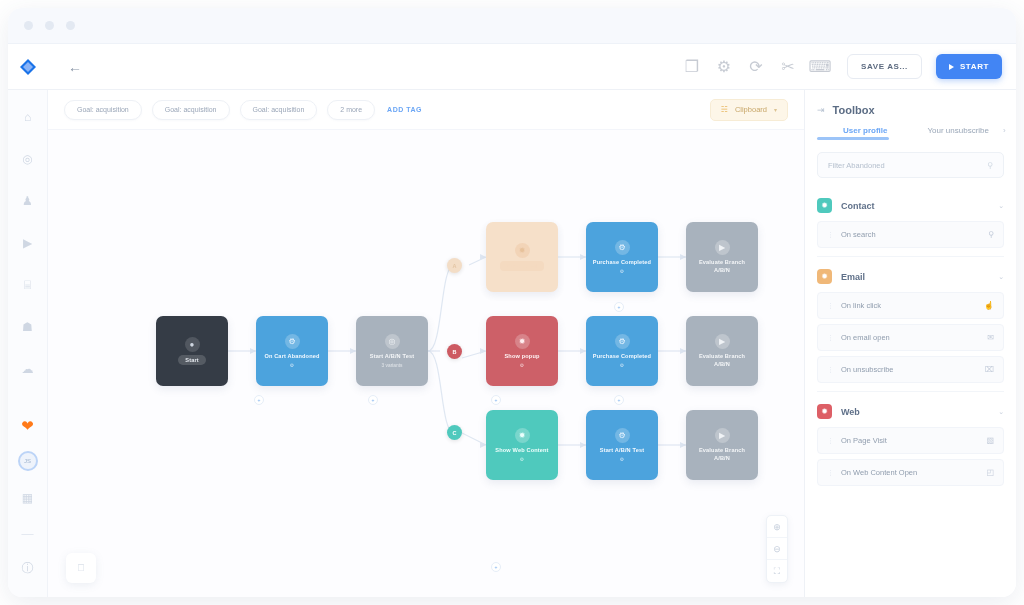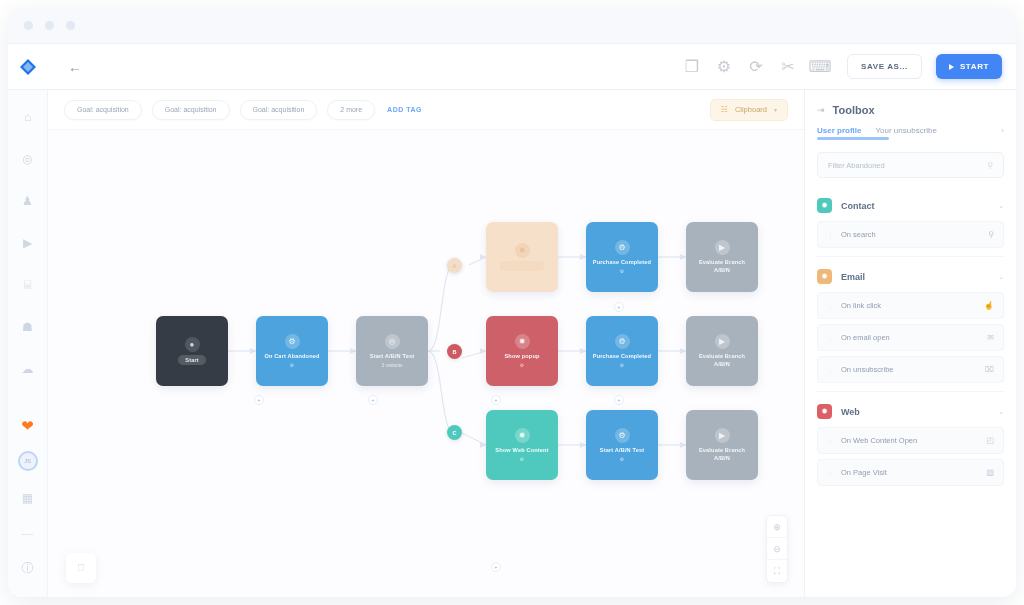--- a/index.html
+++ b/index.html
@@ -248,20 +248,21 @@
   .tb-head .collapse { color: #b9c4d3; font-size: 9px; cursor: pointer; }
   .tb-head .tb-title { font-size: 11px; font-weight: 700; color: #5b6c84; }
 
   .tb-tabs {
     display: flex; align-items: flex-end; gap: 14px;
     padding: 0 12px; position: relative;
   }
   .tb-tab {
     font-size: 8px; color: #9aa7b8; padding-bottom: 7px; cursor: pointer;
     white-space: nowrap;
+    margin-left: 26px;
   }
   .tb-tab.active { color: #6ba6f5; font-weight: 600; }
   .tb-tab.active::after {
     content: ""; position: absolute; bottom: 2px; left: 12px;
     width: 72px; height: 3px; background: #9cc4f8; border-radius: 2px;
   }
   .tb-tabs .more { margin-left: auto; font-size: 8px; color: #c3ccda; padding-bottom: 7px; cursor:pointer;}
 
   .tb-filter {
     margin: 10px 12px 4px 12px;
@@ -549,27 +550,27 @@
         </div>
 
         <div class="tb-section">
           <div class="sec-head">
             <span class="sec-ico red">✹</span>
             <span class="sec-title">Web</span>
             <span class="sec-chev">⌄</span>
           </div>
           <div class="tb-item">
             <span class="grip">⋮</span>
+            <span class="it-label">On Page Visit</span>
+            <span class="it-ico">▧</span>
+          </div>
+          <div class="tb-item">
+            <span class="grip">⋮</span>
             <span class="it-label">On Web Content Open</span>
             <span class="it-ico">◰</span>
           </div>
-          <div class="tb-item">
-            <span class="grip">⋮</span>
-            <span class="it-label">On Page Visit</span>
-            <span class="it-ico">▧</span>
-          </div>
         </div>
 
       </div>
     </div>
 
   </div>
 </div>
 
 </body></html>

